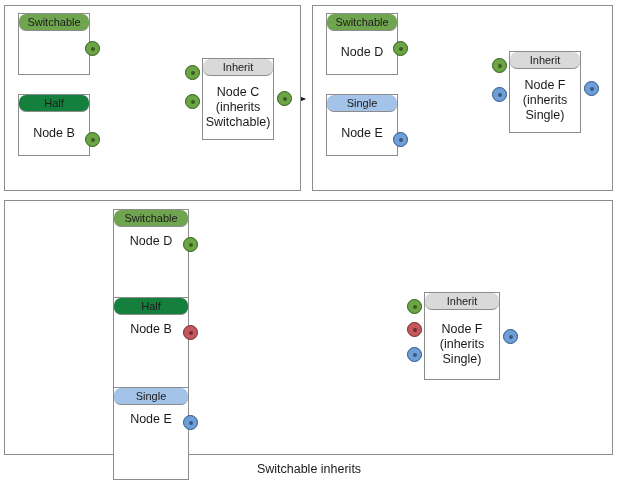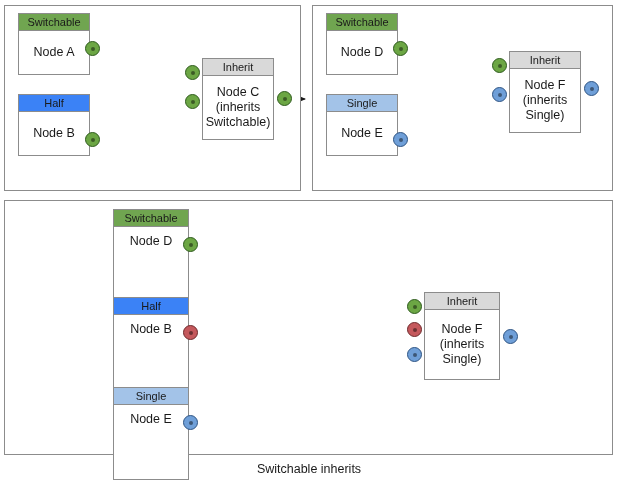--- a/index.html
+++ b/index.html
@@ -41,23 +41,24 @@
   .node-header {
     height: 17px;
     line-height: 17px;
     text-align: center;
     font-size: 11px;
     color: #1a1a1a;
     border-bottom: 1.4px solid #8c8c8c;
     box-sizing: border-box;
     white-space: nowrap;
     overflow: hidden;
+    border-radius: 7px;
   }
   .node-header.hdr-switchable { background: #70a550; }
-  .node-header.hdr-half       { background: #3b82f6; }
+  .node-header.hdr-half       { background: #15803d; }
   .node-header.hdr-single     { background: #a3c3e8; }
   .node-header.hdr-inherit    { background: #d9d9d9; }
 
   .node-body {
     flex: 1;
     display: flex;
     align-items: center;
     justify-content: center;
     font-size: 12.5px;
     color: #1a1a1a;
@@ -134,21 +135,20 @@
     <path class="wire" d="M 201 244 L 407 306" marker-end="url(#ah)"></path>
     <path class="wire" d="M 201 332 L 407 329" marker-end="url(#ah)"></path>
     <path class="wire" d="M 201 422 L 407 355" marker-end="url(#ah)"></path>
   </svg>
 
   <div class="panel" id="panel-top-left">
   </div>
 
   <div class="node" style="left:18px; top:13px; width:72px; height:62px;">
     <div class="node-header hdr-switchable">Switchable</div>
-    <div class="node-body">Node A</div>
   </div>
 
   <div class="node" style="left:18px; top:94px; width:72px; height:62px;">
     <div class="node-header hdr-half">Half</div>
     <div class="node-body">Node B</div>
   </div>
 
   <div class="node" style="left:202px; top:58px; width:72px; height:82px;">
     <div class="node-header hdr-inherit">Inherit</div>
     <div class="node-body">Node C

